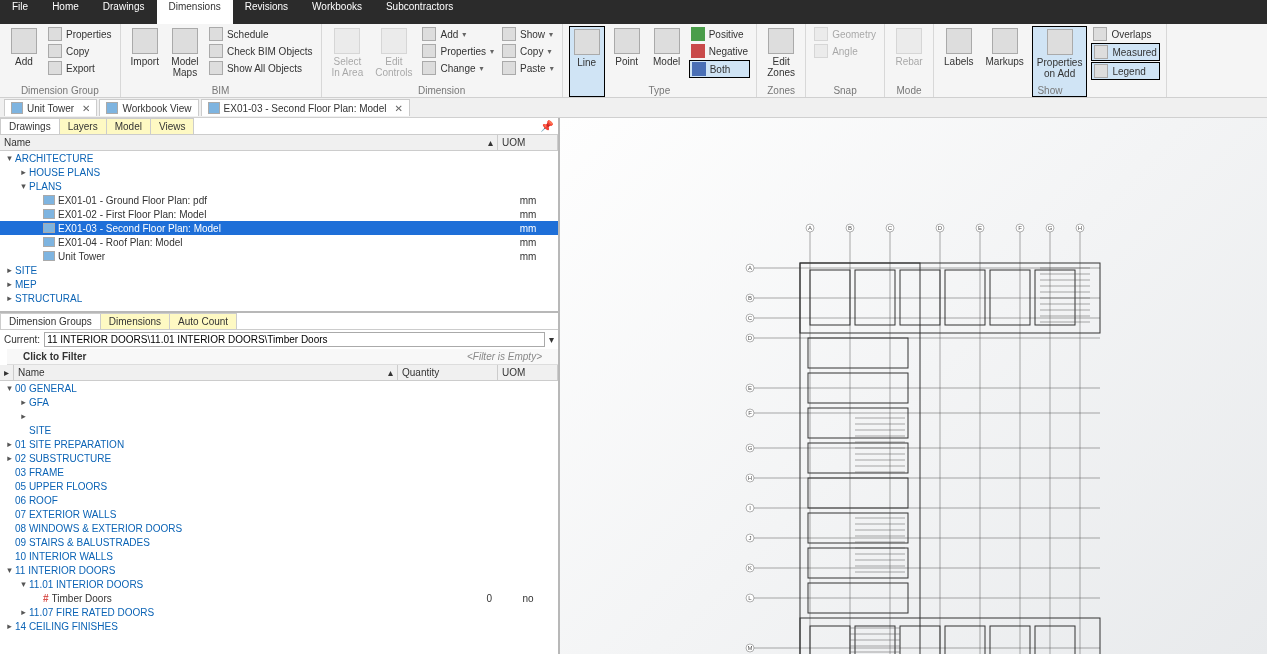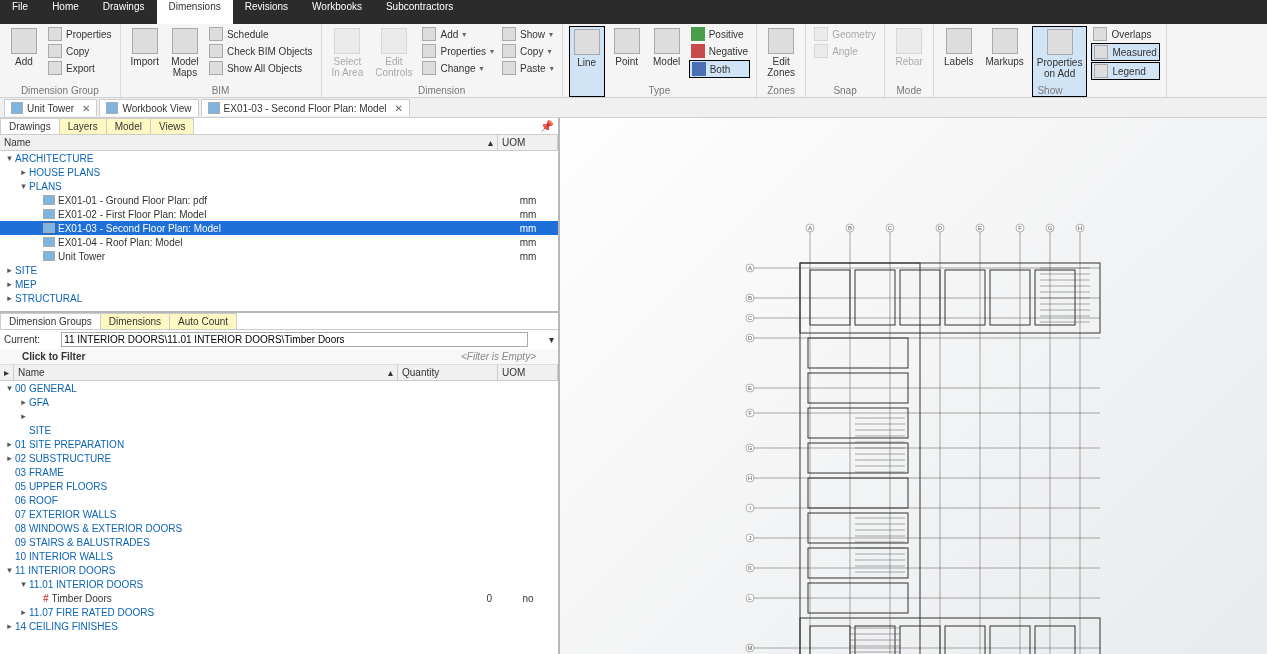--- a/index.html
+++ b/index.html
@@ -32,23 +32,23 @@
 .tree { flex: 1; overflow: auto; font-size: 10px; }
 .tree-row { display: flex; align-items: center; height: 14px; padding-left: 4px; cursor: pointer; }
 .tree-row.selected { background: #1e6fd8; color: #fff; }
 .tree-row .arrow { width: 11px; font-size: 9px; color: #555; text-align: center; }
 .tree-row .ticon { width: 12px; height: 10px; margin-right: 3px; }
 .tree-row .name { flex: 1; white-space: nowrap; overflow: hidden; }
 .tree-row .uom { width: 60px; text-align: center; }
 .tree-row.link .name { color: #0b63b5; }
 .tree-row.selected .name { color: #fff; }
 .dim-section { border-top: 2px solid #b8b8b8; }
-.current-row { display: flex; align-items: center; padding: 2px 4px; gap: 21px; font-size: 10px; }
+.current-row { display: flex; align-items: center; padding: 2px 4px; gap: 4px; font-size: 10px; }
 .current-row input { flex: 1; border: 1px solid #aaa; font-size: 10px; padding: 1px 2px; }
-.filter-row { display: flex; justify-content: space-between; padding: 2px 22px; font-size: 10px; font-weight: bold; background: #f8f8f8; border-bottom: 1px solid #ddd; }
+.filter-row { display: flex; justify-content: space-between; padding: 2px 16px; font-size: 10px; font-weight: bold; background: #f8f8f8; border-bottom: 1px solid #ddd; margin-left: 7px; }
 .filter-row .empty { font-style: italic; font-weight: normal; color: #888; }
 .dim-tree .tree-row .qty { width: 100px; text-align: right; padding-right: 6px; }
 .right-panel { flex: 1; background: linear-gradient(135deg, #fefefe 0%, #e8eaec 100%); position: relative; overflow: hidden; }
 .plan-svg { position: absolute; top: 100px; left: 180px; width: 520px; height: 480px; }
 .plan-svg line { stroke: #555; stroke-width: 0.5; }
 .plan-svg rect { fill: none; stroke: #333; stroke-width: 1; }
 .grid-circle { fill: #fff; stroke: #666; stroke-width: 0.5; }
 .grid-text { font-size: 6px; fill: #555; text-anchor: middle; }
 .dropdown-arrow::after { content: " ▾"; font-size: 8px; color: #666; }
 .timber-icon { color:#d9534f; font-weight:bold; margin-right:3px; }

